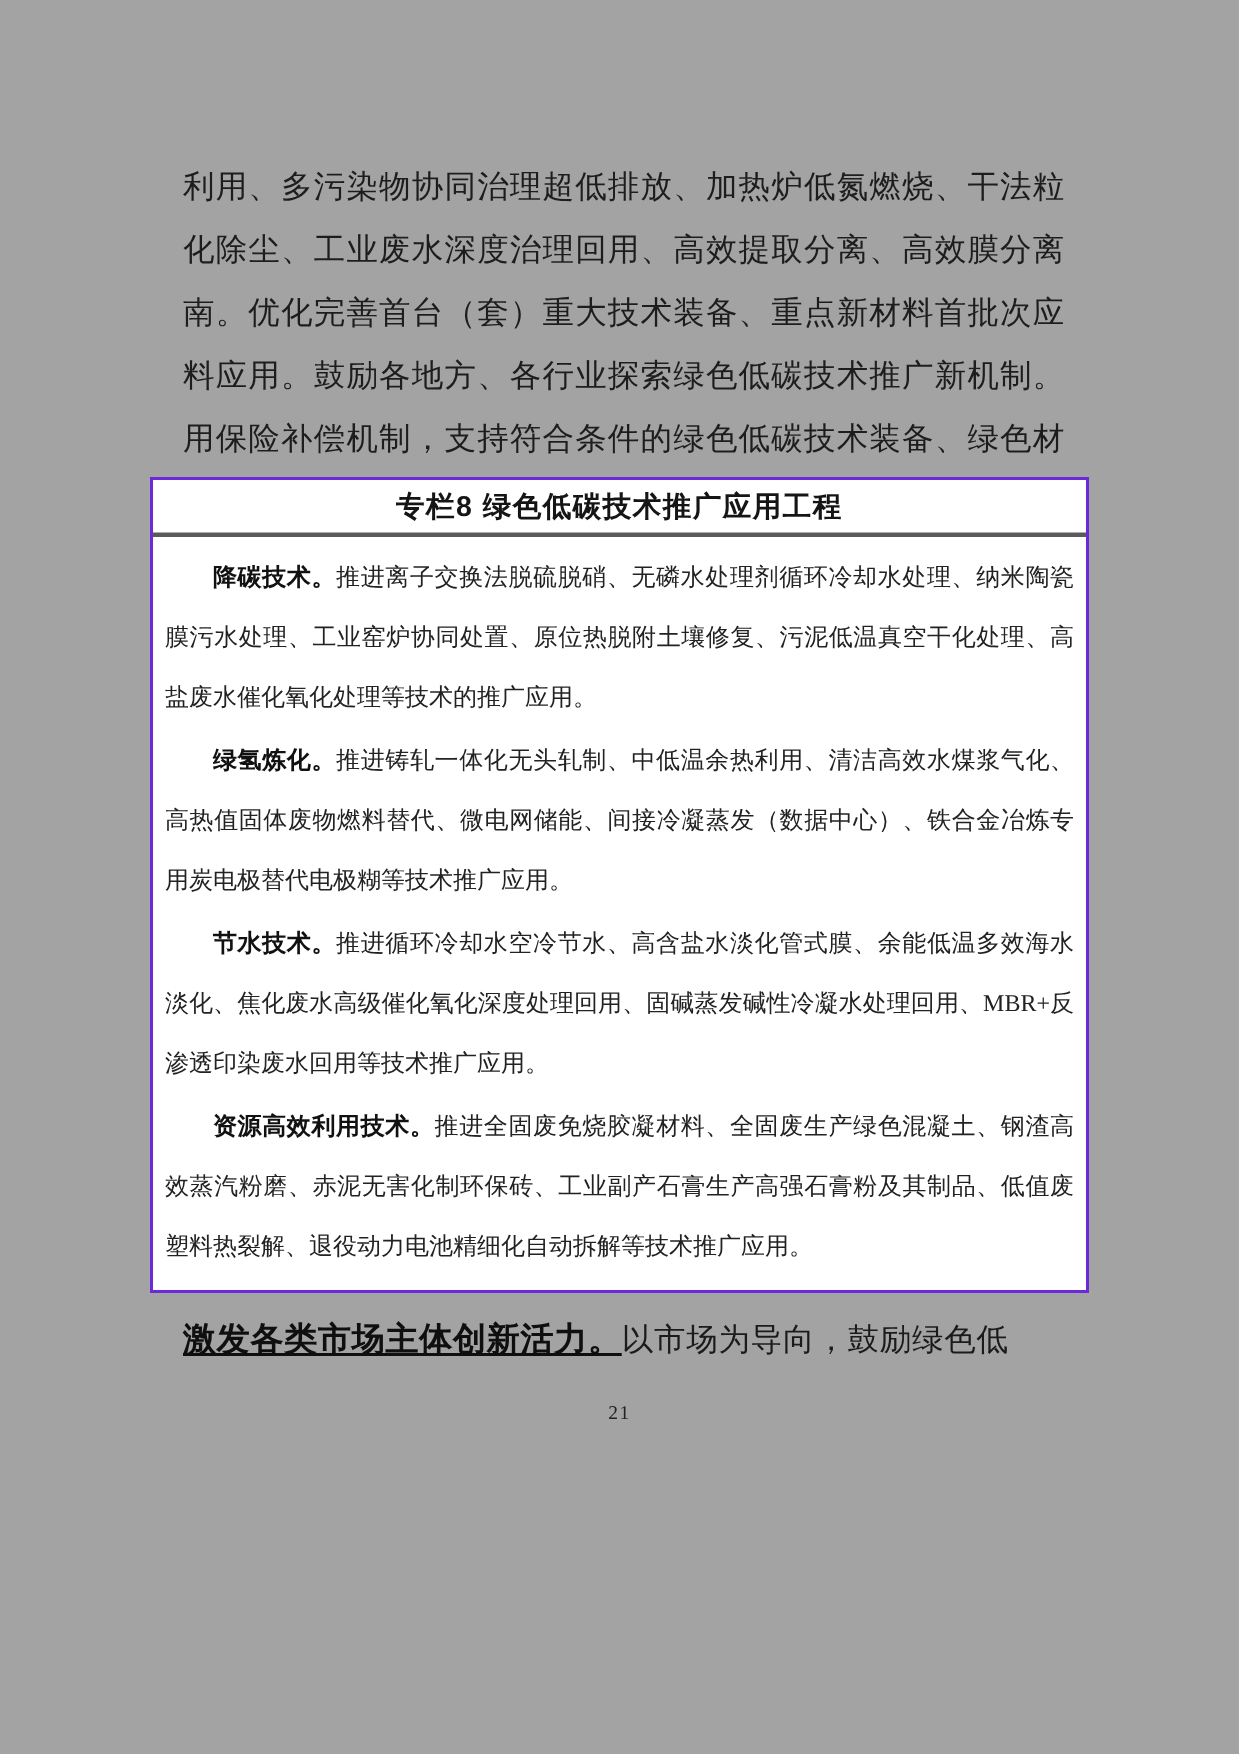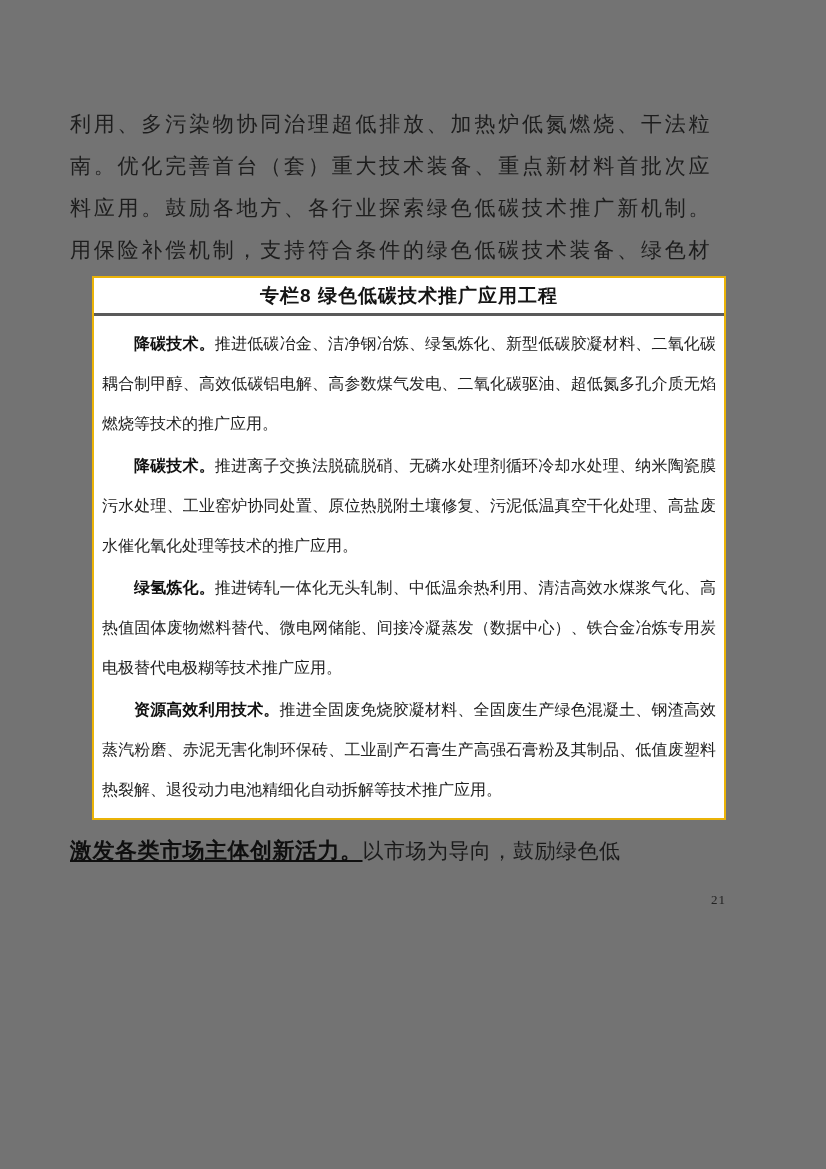--- a/index.html
+++ b/index.html
@@ -1,41 +1,40 @@
 <!DOCTYPE html>
 <html><head>
 <meta charset="utf-8">
 <style>
   html, body { margin: 0; padding: 0; background: #ffffff; }
   .page {
     width: 826px;
     height: 1169px;
-    background: #737373;
+    background: #a3a3a3;
     position: relative;
     box-sizing: border-box;
-    padding: 103px 100px 0 48px;
+    padding: 103px 100px 0 100px;
     font-family: "Liberation Serif", "DejaVu Serif", serif;
     color: #1d1d1d;
     overflow: hidden;
   }
   .intro { margin: 0 16px 0 22px; }
   .jline {
     font-size: 21px;
     line-height: 42px;
     letter-spacing: 0.5px;
     text-align: justify;
     text-align-last: justify;
     text-justify: inter-ideograph;
     white-space: normal;
   }
   .box {
     margin-top: 5px;
-    border: 2px solid #eab308;
+    border: 2px solid #6d28d9;
     background: #ffffff;
-    margin-left: 44px;
   }
   .box-title {
     height: 35px;
     display: flex;
     align-items: center;
     justify-content: center;
     font-weight: bold;
     font-size: 19px;
     letter-spacing: 1px;
     font-family: "Liberation Sans", "DejaVu Sans", sans-serif;
@@ -64,45 +63,46 @@
     letter-spacing: 0.5px;
     color: #1b1b1b;
   }
   .closing b {
     font-size: 22px;
     font-weight: bold;
     color: #0f0f0f;
     text-decoration: underline;
   }
   .page-number {
-    text-align: right;
+    text-align: center;
     font-size: 13px;
     margin-top: 24px;
     letter-spacing: 1px;
     color: #222222;
   }
 </style>
 </head>
 <body>
 
 <div class="page">
 
   <div class="intro">
     <div class="jline">利用、多污染物协同治理超低排放、加热炉低氮燃烧、干法粒</div>
+    <div class="jline">化除尘、工业废水深度治理回用、高效提取分离、高效膜分离</div>
     <div class="jline">南。优化完善首台（套）重大技术装备、重点新材料首批次应</div>
     <div class="jline">料应用。鼓励各地方、各行业探索绿色低碳技术推广新机制。</div>
     <div class="jline">用保险补偿机制，支持符合条件的绿色低碳技术装备、绿色材</div>
   </div>
 
   <div class="box">
     <div class="box-title">专栏8 绿色低碳技术推广应用工程</div>
     <div class="box-body">
-      <p class="bp"><b>降碳技术。</b><span>推进低碳冶金、洁净钢冶炼、绿氢炼化、新型低碳胶凝材料、二氧化碳耦合制甲醇、高效低碳铝电解、高参数煤气发电、二氧化碳驱油、超低氮多孔介质无焰燃烧等技术的推广应用。</span></p>
       <p class="bp"><b>降碳技术。</b><span>推进离子交换法脱硫脱硝、无磷水处理剂循环冷却水处理、纳米陶瓷膜污水处理、工业窑炉协同处置、原位热脱附土壤修复、污泥低温真空干化处理、高盐废水催化氧化处理等技术的推广应用。</span></p>
       <p class="bp"><b>绿氢炼化。</b><span>推进铸轧一体化无头轧制、中低温余热利用、清洁高效水煤浆气化、高热值固体废物燃料替代、微电网储能、间接冷凝蒸发（数据中心）、铁合金冶炼专用炭电极替代电极糊等技术推广应用。</span></p>
+      <p class="bp"><b>节水技术。</b><span>推进循环冷却水空冷节水、高含盐水淡化管式膜、余能低温多效海水淡化、焦化废水高级催化氧化深度处理回用、固碱蒸发碱性冷凝水处理回用、MBR+反渗透印染废水回用等技术推广应用。</span></p>
       <p class="bp"><b>资源高效利用技术。</b><span>推进全固废免烧胶凝材料、全固废生产绿色混凝土、钢渣高效蒸汽粉磨、赤泥无害化制环保砖、工业副产石膏生产高强石膏粉及其制品、低值废塑料热裂解、退役动力电池精细化自动拆解等技术推广应用。</span></p>
     </div>
   </div>
 
   <div class="closing"><b>激发各类市场主体创新活力。</b><span>以市场为导向，鼓励绿色低</span></div>
 
   <div class="page-number">21</div>
 
 </div>
 

